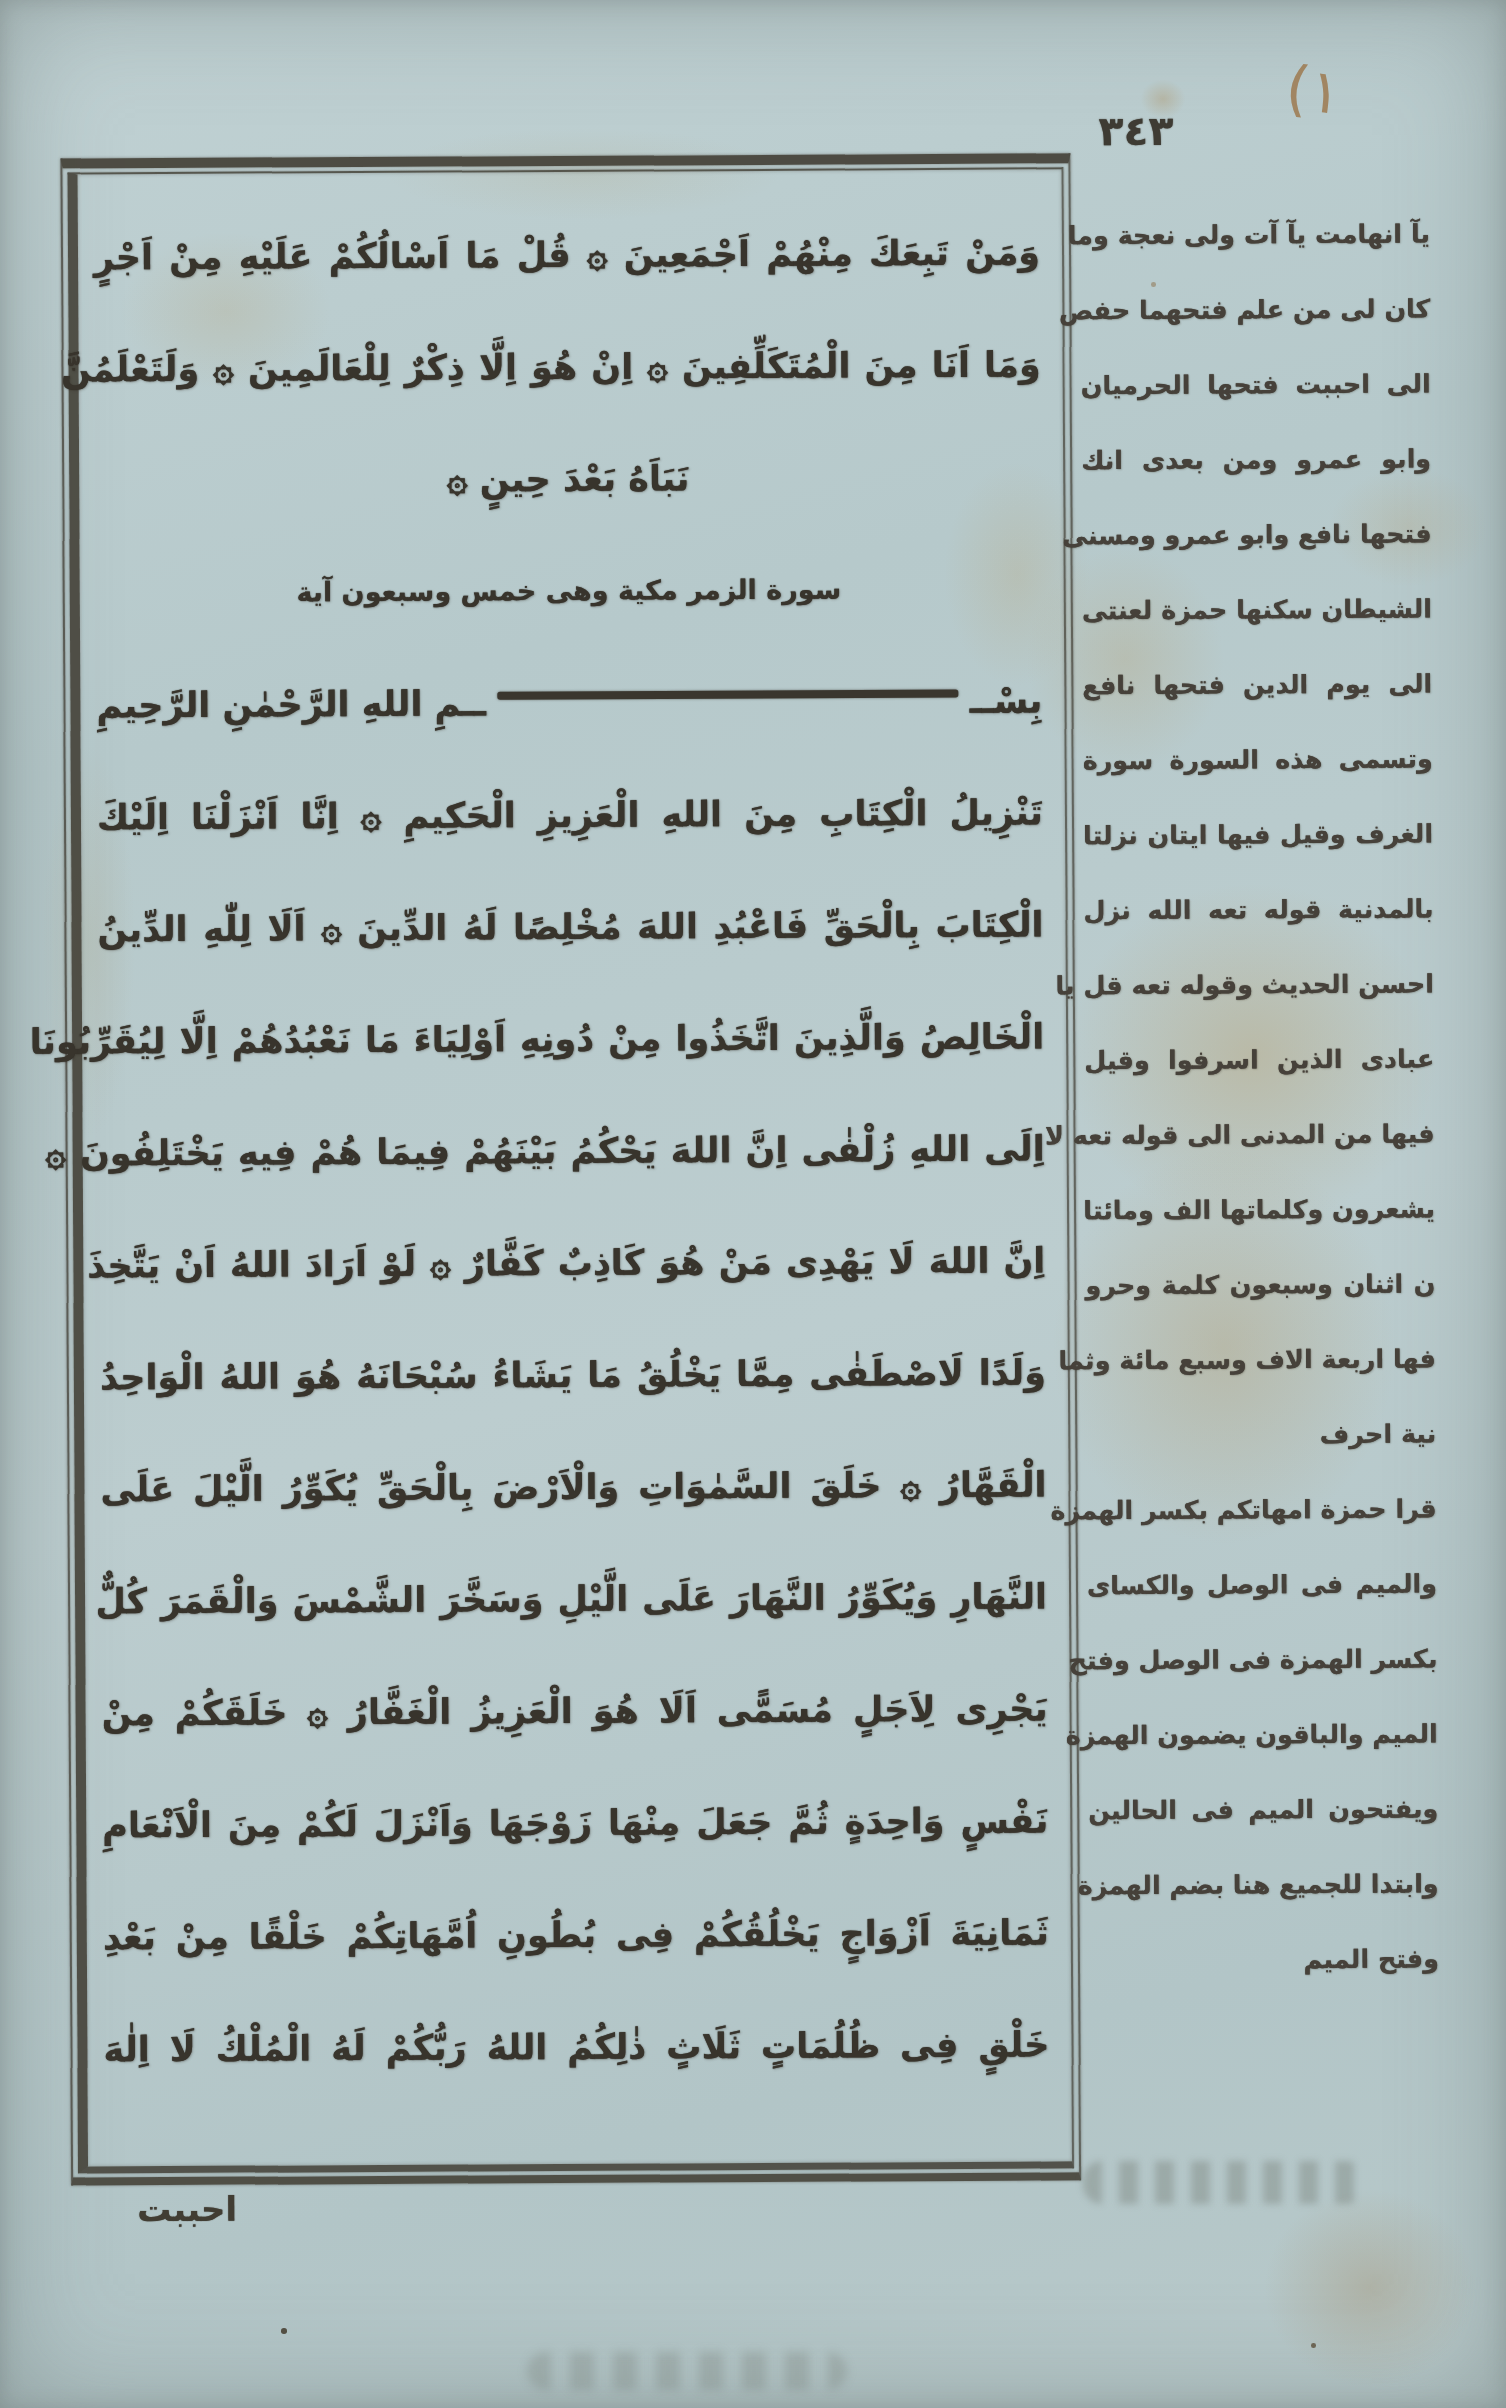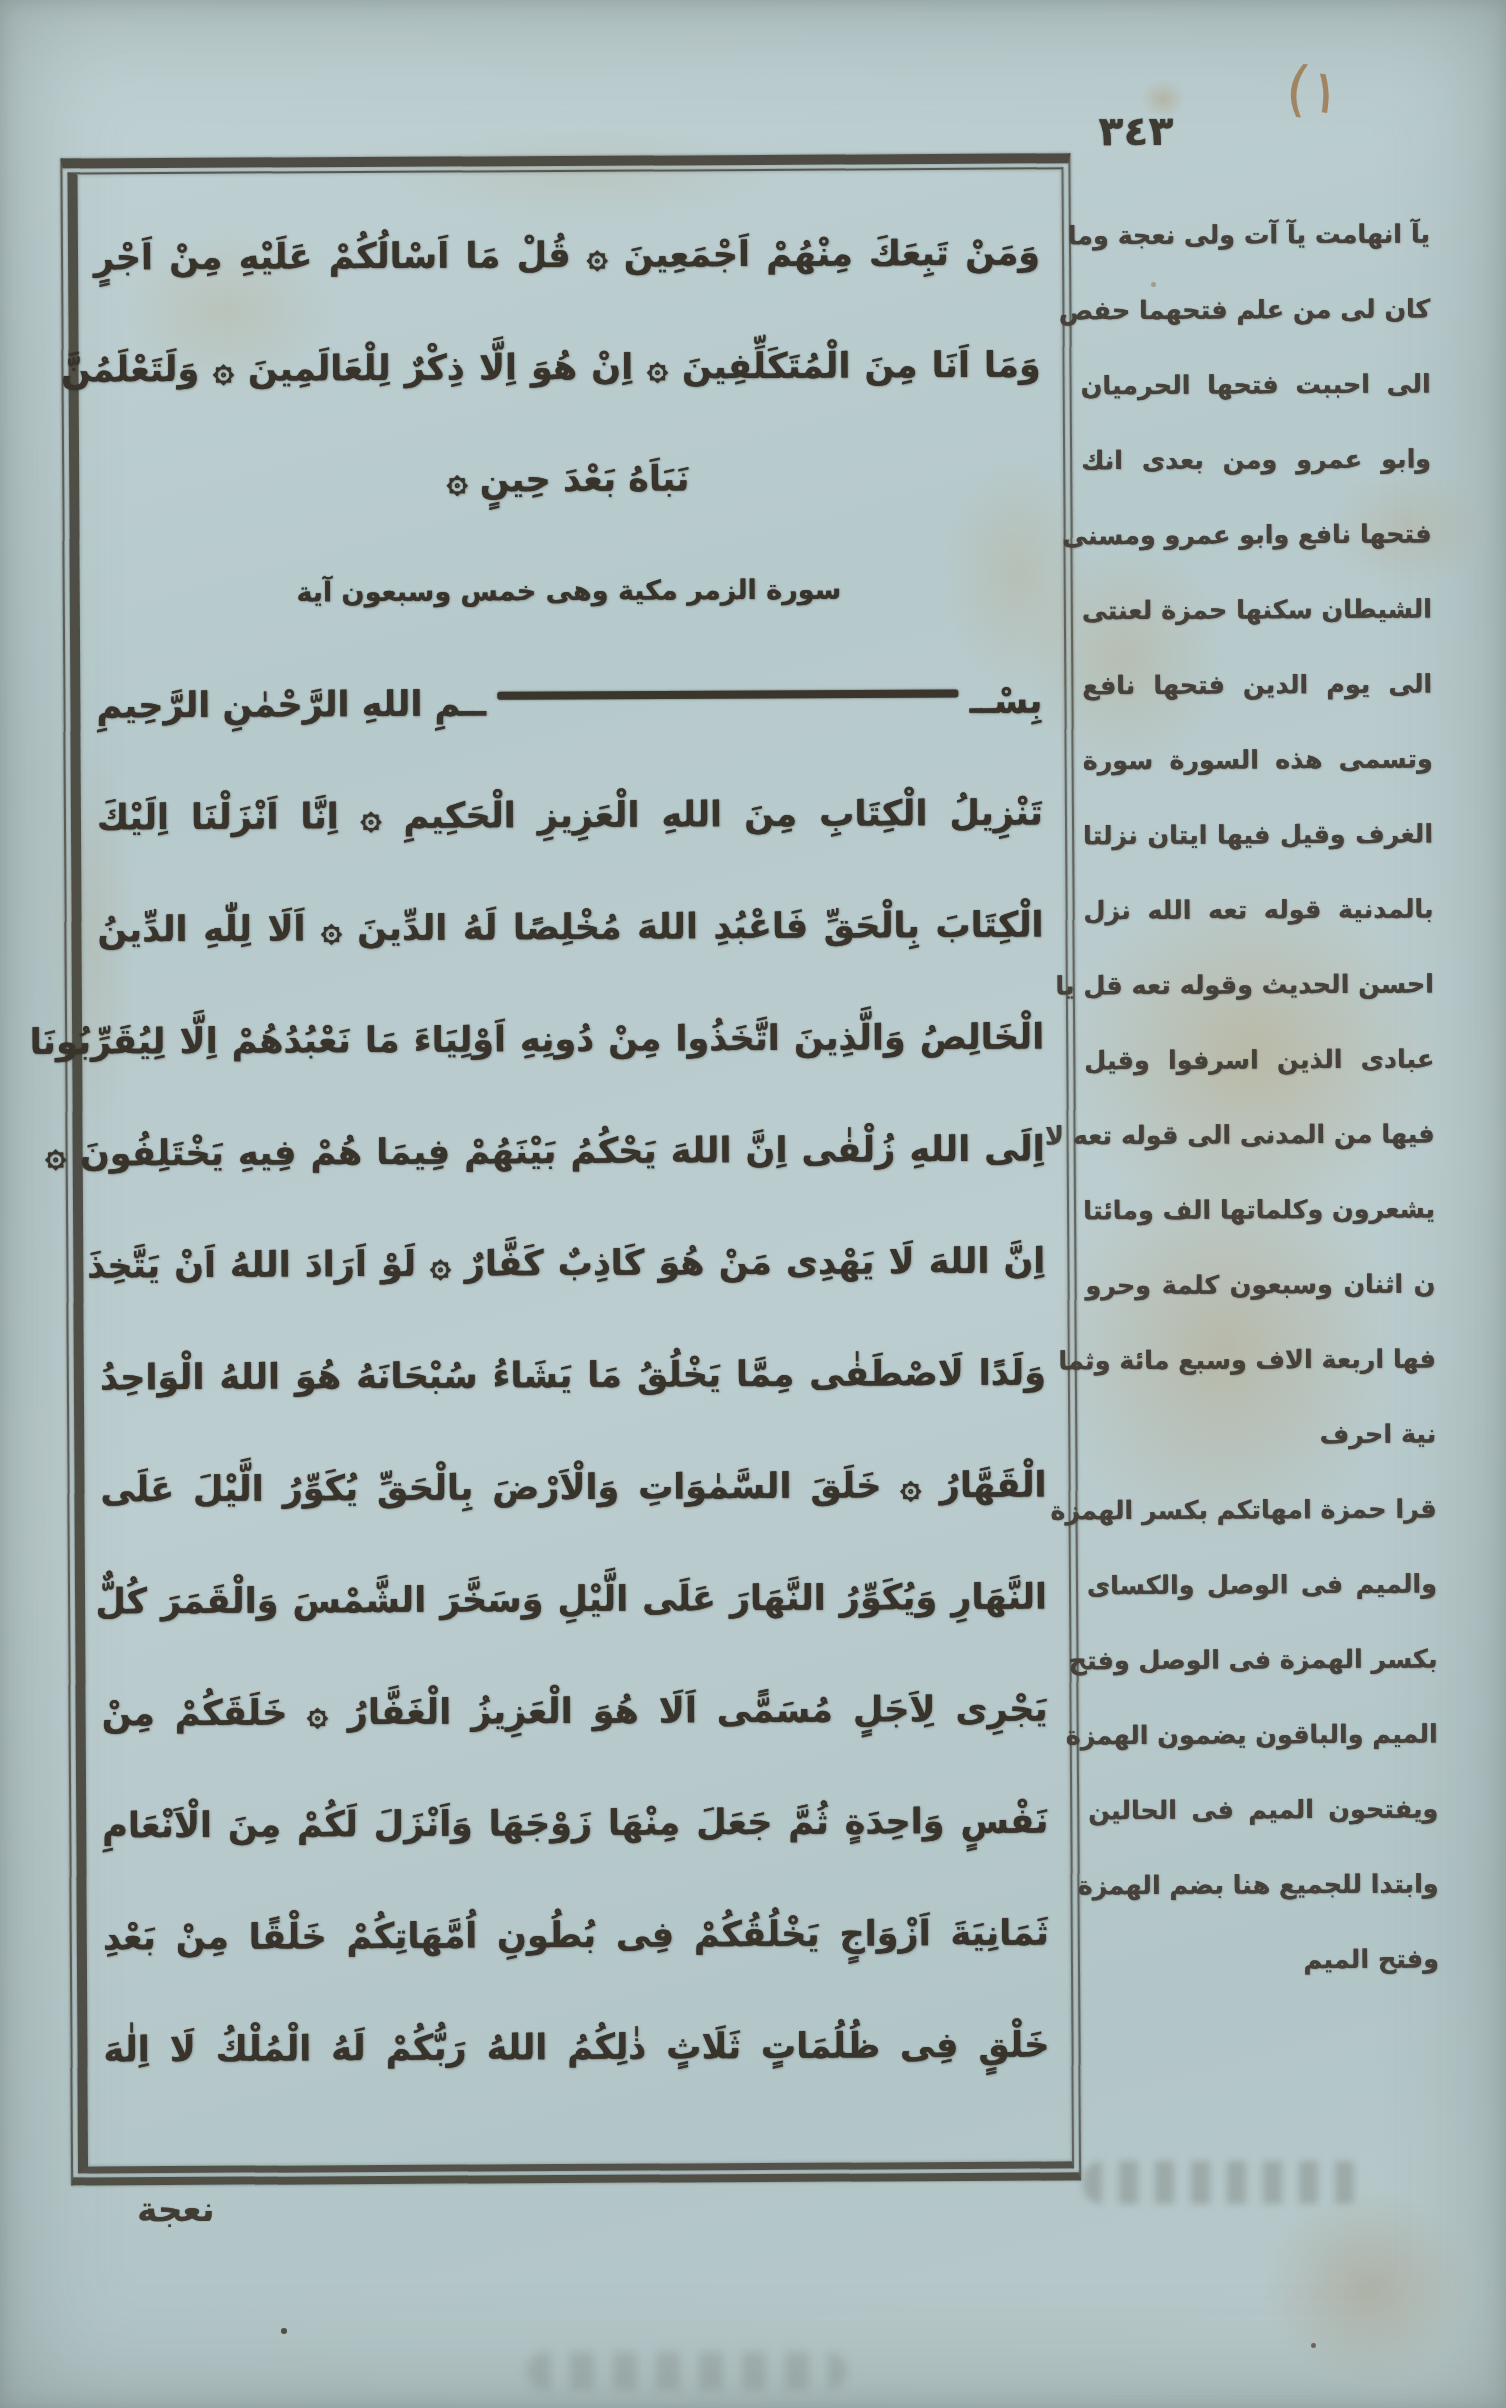--- a/index.html
+++ b/index.html
@@ -159,21 +159,21 @@
       <div class="mrow mrow-short">نية احرف</div>
       <div class="mrow">قرا حمزة امهاتكم بكسر الهمزة</div>
       <div class="mrow">والميم فى الوصل والكساى</div>
       <div class="mrow">بكسر الهمزة فى الوصل وفتح</div>
       <div class="mrow">الميم والباقون يضمون الهمزة</div>
       <div class="mrow">ويفتحون الميم فى الحالين</div>
       <div class="mrow">وابتدا للجميع هنا بضم الهمزة</div>
       <div class="mrow mrow-short">وفتح الميم</div>
     </div>
 
-    <div class="catchword">نعجة</div>
+    <div class="catchword">احببت</div>
 
   </div>
 
   <div class="ghost1"></div>
   <div class="ghost2"></div>
   <div class="speck1"></div>
   <div class="speck2"></div>
   <div class="speck3"></div>
 
 </div>

